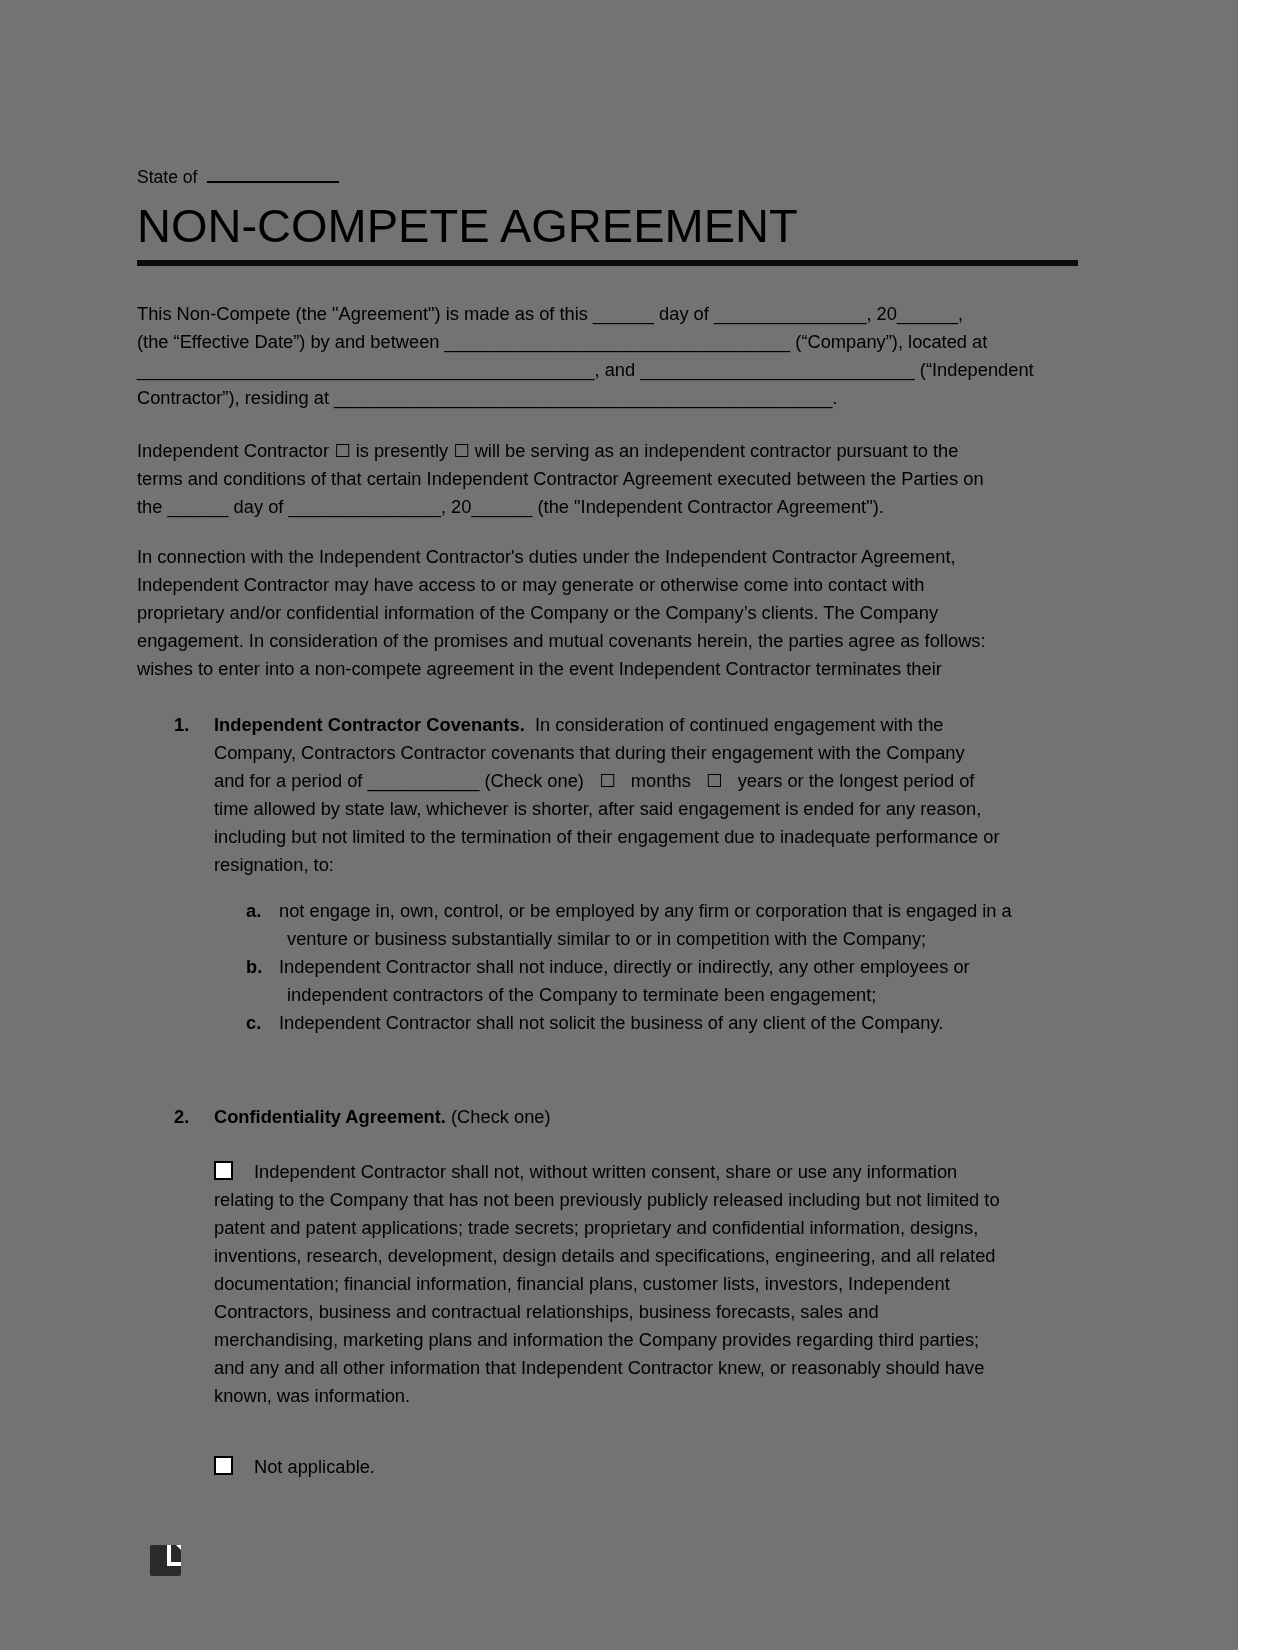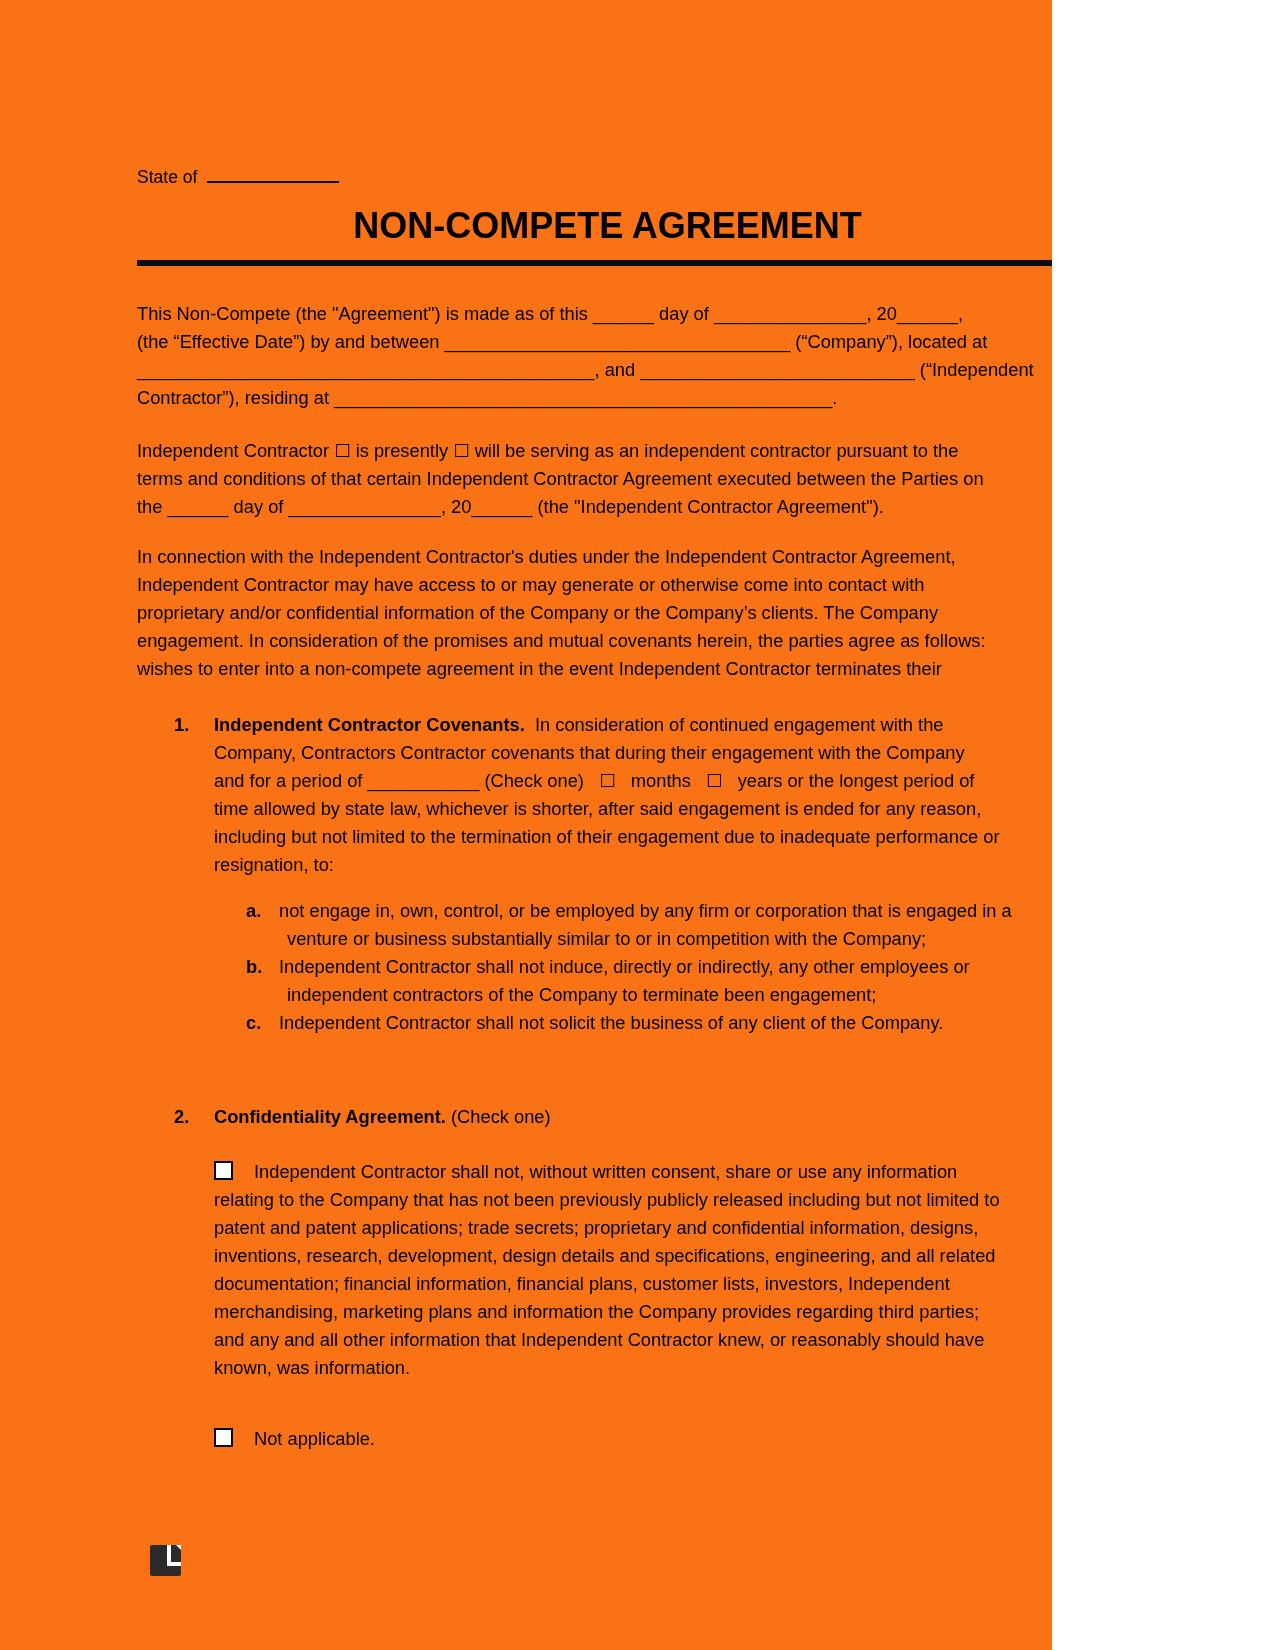--- a/index.html
+++ b/index.html
@@ -1,20 +1,20 @@
 <!DOCTYPE html>
 <html><head>
 <meta charset="utf-8">
 <style>
   html, body { margin: 0; padding: 0; background: #ffffff; }
   .page {
     position: relative;
-    width: 1052px;
+    width: 1238px;
     height: 1650px;
-    background: #f97316;
+    background: #737373;
     color: #000000;
     font-family: "Liberation Sans", "DejaVu Sans", sans-serif;
     overflow: hidden;
   }
   .content {
     position: absolute;
     left: 137px;
     top: 0;
     width: 941px;
     padding-top: 166px;
@@ -22,23 +22,22 @@
   .state-line { font-size: 17.5px; line-height: 22px; }
   .state-blank {
     display: inline-block;
     width: 132px;
     height: 14px;
     border-bottom: 2.5px solid #000;
     margin-left: 5px;
   }
   .title {
     margin-top: 12px;
-    text-align: center;
-    font-weight: 700;
-    font-size: 36px;
+    font-weight: 400;
+    font-size: 47px;
     line-height: 51px;
     white-space: nowrap;
   }
   .rule {
     margin-top: 9px;
     height: 6px;
     background: #0c0c0c;
   }
   .para, .num-item, .sublist, .option { font-size: 18.3px; }
   .line {
@@ -152,20 +151,21 @@
       <span class="marker b">2.</span>
       <div class="line"><span class="b">Confidentiality Agreement.</span><span> (Check one)</span></div>
     </div>
 
     <div class="option mt-opt1">
       <div class="line"><span class="cbx"></span><span>Independent Contractor shall not, without written consent, share or use any information</span></div>
       <div class="line">relating to the Company that has not been previously publicly released including but not limited to</div>
       <div class="line">patent and patent applications; trade secrets; proprietary and confidential information, designs,</div>
       <div class="line">inventions, research, development, design details and specifications, engineering, and all related</div>
       <div class="line">documentation; financial information, financial plans, customer lists, investors, Independent</div>
+      <div class="line">Contractors, business and contractual relationships, business forecasts, sales and</div>
       <div class="line">merchandising, marketing plans and information the Company provides regarding third parties;</div>
       <div class="line">and any and all other information that Independent Contractor knew, or reasonably should have</div>
       <div class="line">known, was information.</div>
     </div>
 
     <div class="option mt-opt2">
       <div class="line"><span class="cbx"></span><span>Not applicable.</span></div>
     </div>
 
   </div>

